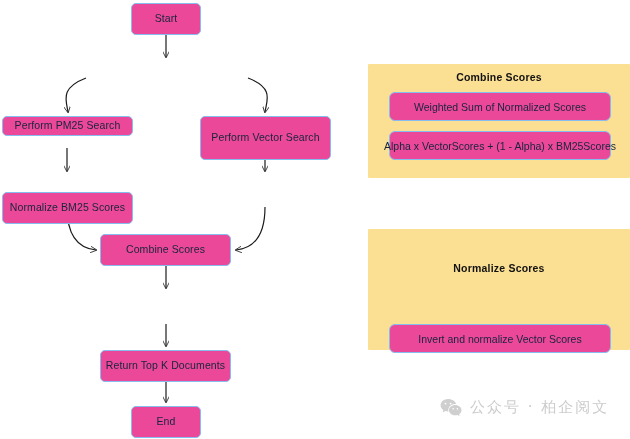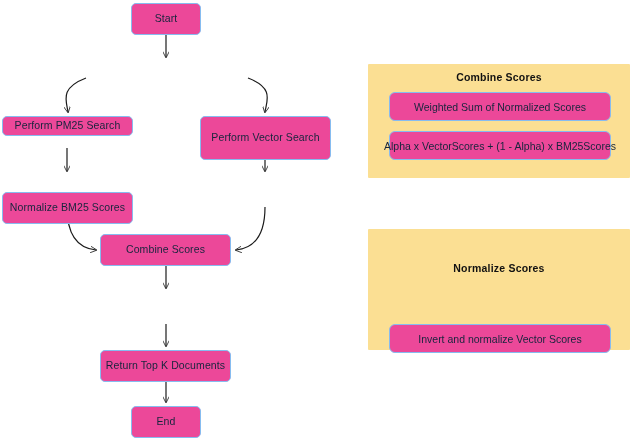--- a/index.html
+++ b/index.html
@@ -146,14 +146,27 @@
 
   <div class="panel" style="left:368px; top:64px; width:262px; height:114px;"></div>
   <div class="panel-title" style="left:368px; top:71px; width:262px;">Combine Scores</div>
   <div class="panel-item" style="left:389px; top:92px; width:222px; height:29px;">Weighted Sum of Normalized Scores</div>
   <div class="panel-item" style="left:389px; top:131px; width:222px; height:29px;">Alpha x VectorScores + (1 - Alpha) x BM25Scores</div>
 
   <div class="panel" style="left:368px; top:229px; width:262px; height:121px;"></div>
   <div class="panel-title" style="left:368px; top:238px; width:262px;margin-top:24px;">Normalize Scores</div>
   <div class="panel-item" style="left:389px; top:300px; width:222px; height:29px;margin-top:24px;">Invert and normalize Vector Scores</div>
 
+  <div id="watermark">
+    <span>
+      <svg class="wechat-icon" width="22" height="19" viewBox="0 0 44 38" aria-hidden="true">
+        <path d="M16.2 2C7.9 2 1.2 7.6 1.2 14.5c0 3.9 2.2 7.4 5.6 9.7L5.4 29l5.3-2.8c1.7.5 3.6.8 5.5.8h.9c-.3-1-.5-2-.5-3.1 0-6.6 6.4-11.9 14.3-11.9.5 0 1 0 1.5.1C31 7.1 24.3 2 16.2 2z" fill="#cfcfcf"></path>
+        <circle cx="11" cy="11.2" r="1.9" fill="#ffffff"></circle>
+        <circle cx="21.2" cy="11.2" r="1.9" fill="#ffffff"></circle>
+        <path d="M43 24.4c0-5.6-5.6-10.2-12.5-10.2S18 18.8 18 24.4s5.6 10.2 12.5 10.2c1.6 0 3.1-.2 4.5-.7l4.4 2.4-1.2-4c3.0-1.9 4.8-4.7 4.8-7.9z" fill="#cfcfcf"></path>
+        <circle cx="26.4" cy="21.7" r="1.6" fill="#ffffff"></circle>
+        <circle cx="34.7" cy="21.7" r="1.6" fill="#ffffff"></circle>
+      </svg>
+    </span>
+    <span class="wm-text">公众号 · 柏企阅文</span>
+  </div>
 
 </div>
 
 </body></html>

